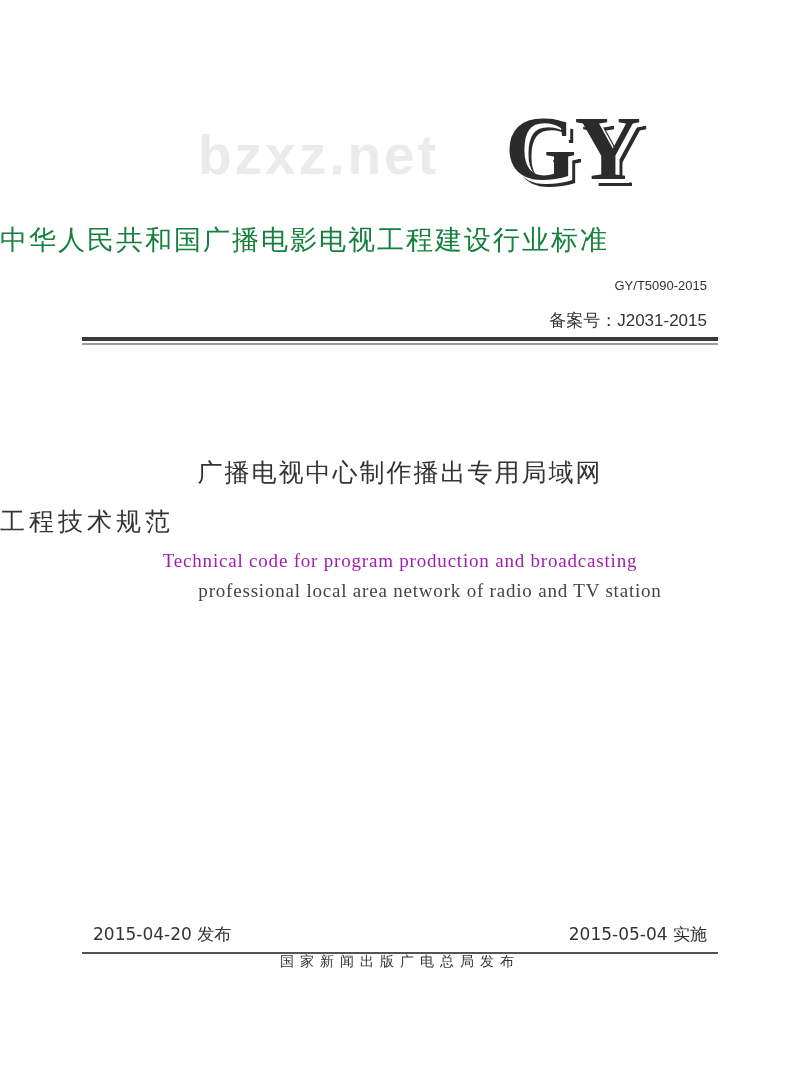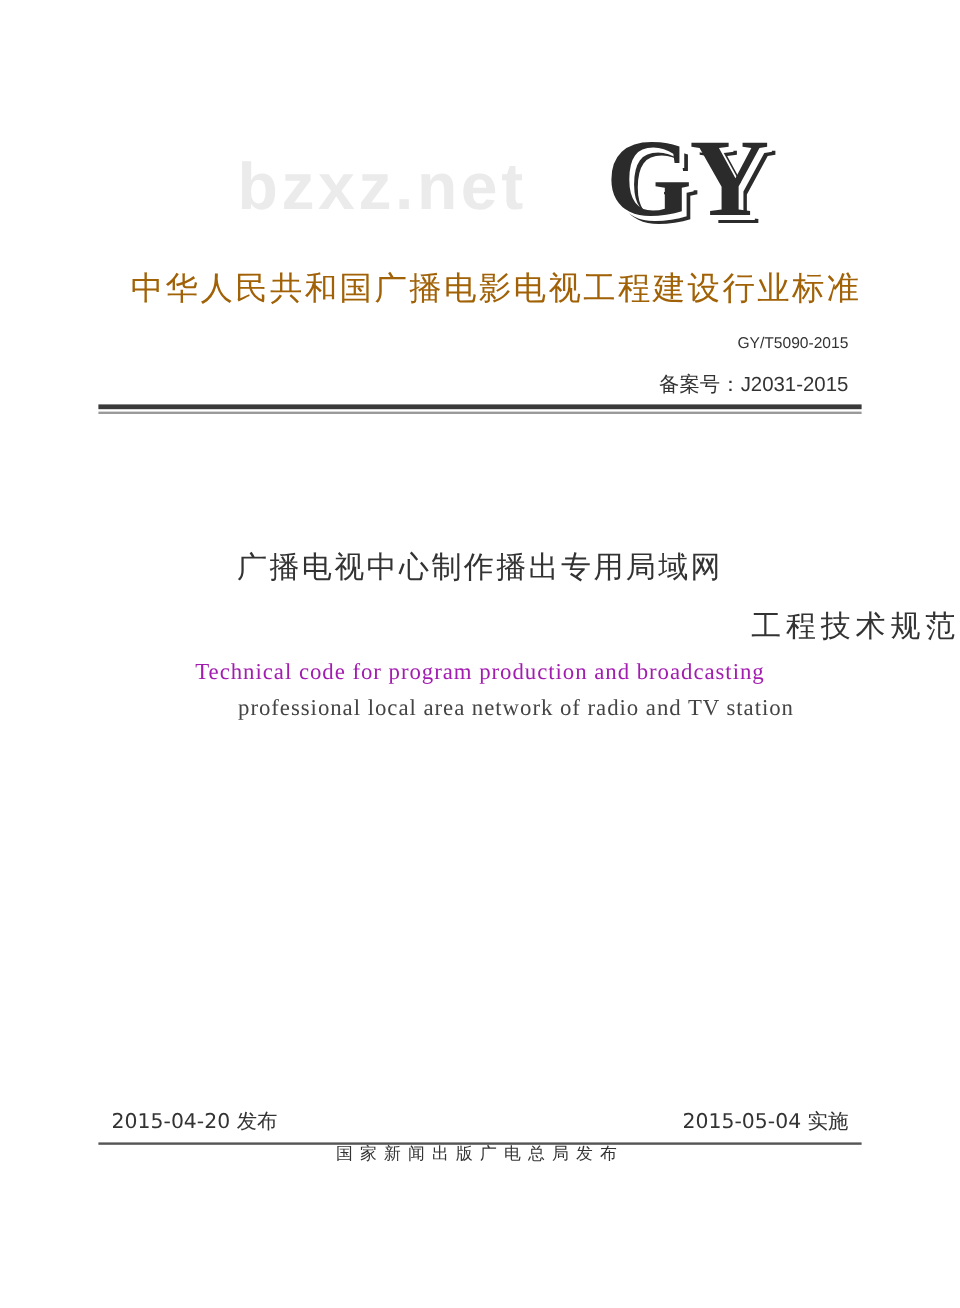--- a/index.html
+++ b/index.html
@@ -4,30 +4,30 @@
 <style>
   html, body { margin:0; padding:0; background:#ffffff; }
   body { width:800px; height:1090px; position:relative; overflow:hidden;
          font-family:"DejaVu Sans", sans-serif; color:#333; }
   .abs { position:absolute; }
   .watermark { left:198px; top:128px; font-family:"Liberation Sans", sans-serif;
       font-weight:bold; font-size:55px; color:#ebebeb; letter-spacing:3px; line-height:1; }
   .logo { left:505px; top:102px; font-family:"Liberation Serif", serif; font-weight:bold;
       font-size:92px; color:#2b2b2b; line-height:1; letter-spacing:-2px;
       text-shadow: 4px 4px 0 #fff, 7px 7px 0 #2b2b2b; }
-  .std-series { left:0; width:718px; top:222px; text-align:right; font-size:27px;
-      letter-spacing:2px; color:#a16207; }
+  .std-series { left:0; width:718px; top:222px; text-align:left; font-size:27px;
+      letter-spacing:2px; color:#15803d; }
   .std-code { left:0; width:707px; top:278px; text-align:right; font-family:"Liberation Sans", sans-serif;
       font-size:13px; color:#333; }
   .filing { left:0; width:707px; top:309px; text-align:right; font-family:"Liberation Sans", sans-serif;
       font-size:17px; color:#333; }
   .rule-thick { left:82px; width:636px; top:337px; height:4px; background:#3a3a3a; }
   .rule-thin { left:82px; width:636px; top:343px; height:2px; background:#9a9a9a; }
   .title-cn-1 { left:0; width:800px; top:456px; text-align:center; font-size:25px; letter-spacing:2px; color:#333; }
-  .title-cn-2 { left:0; width:800px; top:505px; text-align:right; font-size:25px; letter-spacing:4px; color:#333; }
+  .title-cn-2 { left:0; width:800px; top:505px; text-align:left; font-size:25px; letter-spacing:4px; color:#333; }
   .title-en-1 { left:0; width:800px; top:550px; text-align:center; font-family:"Liberation Serif", serif;
       font-size:19px; letter-spacing:0.8px; color:#a21caf; }
   .title-en-2 { left:0; width:800px; top:580px; text-align:center; font-family:"Liberation Serif", serif;
       font-size:19px; letter-spacing:0.8px; color:#444;margin-left:30px; }
   .issue-date { left:93px; top:923px; font-size:17px; color:#333; }
   .impl-date { right:93px; top:923px; font-size:17px; color:#333; }
   .rule-bottom { left:82px; width:636px; top:952px; height:2px; background:#555; }
   .publisher { left:0; width:800px; top:953px; text-align:center; font-size:14px; letter-spacing:6px; color:#333; }
 </style>
 </head>

